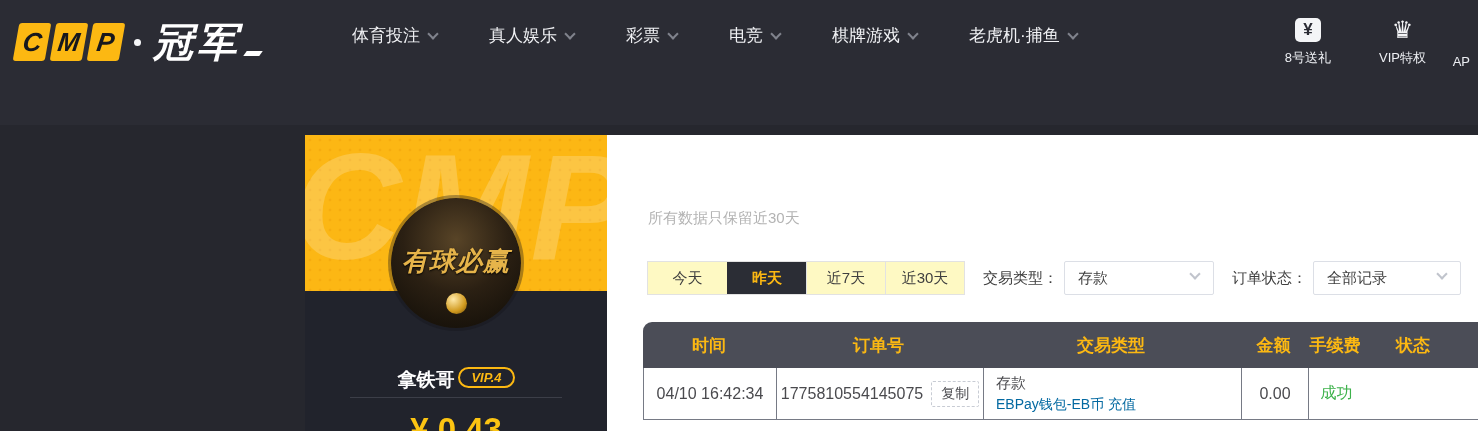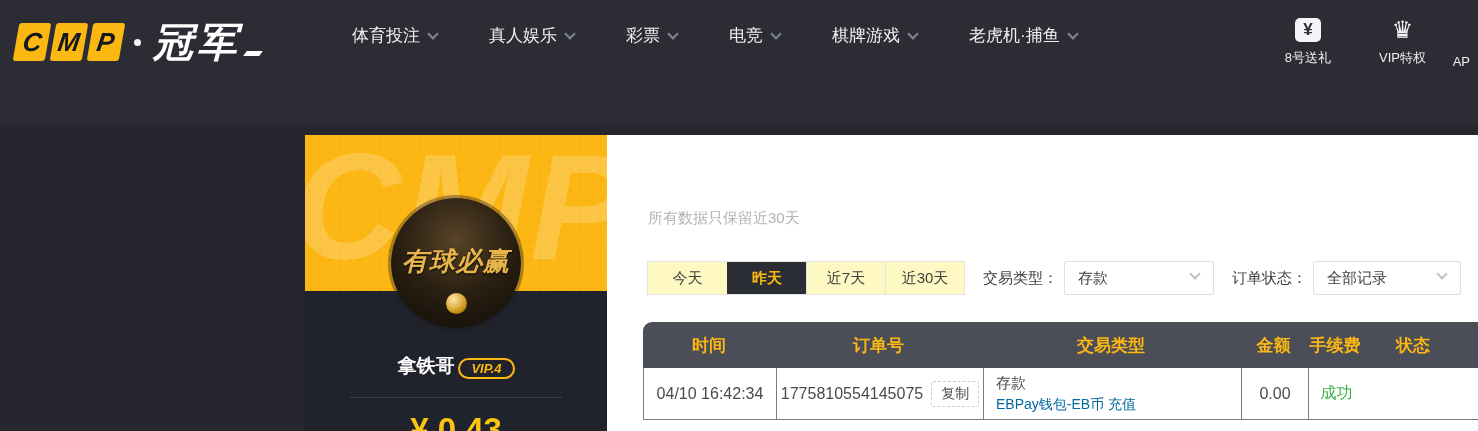--- a/index.html
+++ b/index.html
@@ -37,21 +37,21 @@
             font-size:150px; font-weight:900; font-style:italic; letter-spacing:2px;
             color:rgba(255,255,255,0.20); line-height:1.2; user-select:none; }
   .avatar { position:absolute; left:86px; top:63px; width:130px; height:130px; border-radius:50%;
             background:radial-gradient(circle at 50% 32%, #584427 0%, #2b2013 48%, #0e0b06 100%);
             overflow:hidden; box-shadow:0 0 0 3px rgba(20,21,26,0.35); }
   .avatar-text { position:absolute; left:0; top:46px; width:100%; text-align:center;
             font-size:26px; font-weight:900; font-style:italic; letter-spacing:1px;
             color:#e6b44a; text-shadow:0 1px 2px #000; white-space:nowrap; }
   .avatar-ball { position:absolute; left:55px; bottom:14px; width:21px; height:21px; border-radius:50%;
             background:radial-gradient(circle at 35% 30%, #ffe9a8, #d19a1f 60%, #6e4c08 100%); }
-  .user-row { position:absolute; left:0; top:218px; width:100%; display:flex; align-items:flex-end; justify-content:center; gap:4px; }
+  .user-row { position:absolute; left:0; top:232px; width:100%; display:flex; align-items:flex-start; justify-content:center; gap:4px; }
   .username { color:#ffffff; font-size:19px; font-weight:700; }
   .vip-badge { border:2px solid #fcb812; border-radius:13px; padding:1px 11px; color:#fcb812;
                font-size:13px; font-weight:900; font-style:italic; }
   .side-divider { position:absolute; left:45px; top:262px; width:212px; height:1px; background:#3c3e48; }
   .balance { position:absolute; left:0; top:276px; width:100%; text-align:center;
              color:#fcd912; font-size:33px; font-weight:700; color:#fcc412; }
 
   
   .main { position:absolute; left:607px; top:135px; width:871px; height:296px; background:#ffffff; }
   .page-title { position:absolute; left:41px; top:28px; font-size:27px; color:#3c3c3c; font-weight:400; }

